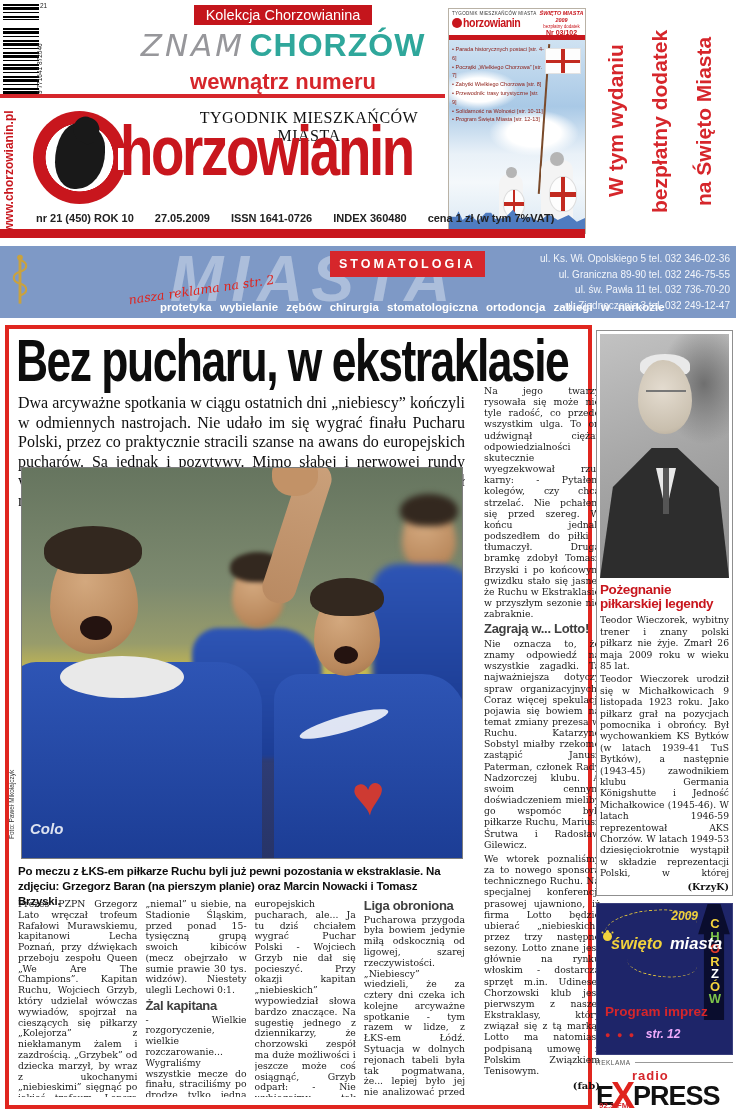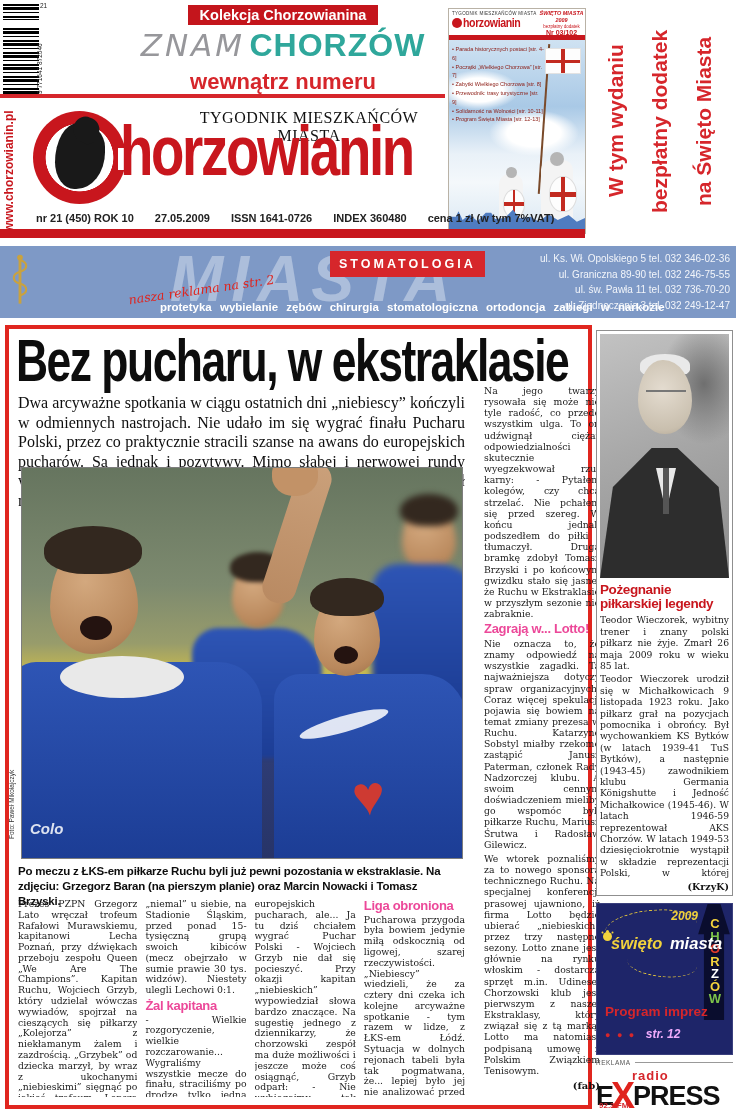--- a/index.html
+++ b/index.html
@@ -8,21 +8,21 @@
   .abs{position:absolute;}
   .v-up{writing-mode:vertical-rl;transform:rotate(180deg);}
 
   
   .barcode{left:3px;top:4px;width:36px;height:92px;
     background:repeating-linear-gradient(180deg,#000 0 2px,#fff 2px 3px,#000 3px 6px,#fff 6px 8px,#000 8px 9px,#fff 9px 12px);}
   .barcode-gap{left:3px;top:20px;width:36px;height:6px;background:#fff;}
   .barcode-num{left:36px;top:8px;width:10px;height:86px;font-size:6.5px;color:#222;}
   .barcode-issue{left:40px;top:2px;font-size:6.5px;color:#222;}
   .top-promo{left:118px;top:5px;width:330px;text-align:center;}
-  .kolekcja-badge{display:inline-block;background:#c4151c;color:#fff;font-weight:700;
+  .kolekcja-badge{display:inline-block;background:#c4151c;color:#fff;font-weight:400;
     font-size:14.5px;padding:2px 12px;}
   .znam-line{margin-top:3px;line-height:34px;white-space:nowrap;}
   .znam{font-style:italic;color:#97979b;font-size:31px;letter-spacing:3px;font-family:"DejaVu Sans",sans-serif;}
   .chorzow-teal{font-weight:700;color:#2fa79b;font-size:32px;letter-spacing:1px;}
   .wewnatrz{color:#d6262b;font-weight:700;font-size:22px;margin-top:1px;}
   .top-rule{left:0;top:94px;width:445px;height:4px;background:#d6262b;}
 
   
   .mini-cover{left:448px;top:8px;width:136px;height:224px;background:#fff;border:1px solid #b9b2a6;}
   .mc-top{display:flex;height:26px;}
@@ -93,21 +93,21 @@
   .headline{position:absolute;left:7px;top:0px;white-space:nowrap;}
   .headline span{display:inline-block;font-size:60px;font-weight:700;color:#0d0d0d;
     letter-spacing:-2px;transform:scaleX(.74);transform-origin:left;line-height:1.05;}
   .lead{position:absolute;left:9px;top:64px;width:447px;font-family:"Liberation Serif",serif;
     font-size:16px;line-height:1.22;text-align:justify;color:#0e0e0e;}
   .right-col{position:absolute;left:475px;top:56px;width:116px;height:708px;display:flex;flex-direction:column;}
   .rc-text{flex:1;overflow:hidden;font-family:"DejaVu Serif",serif;font-size:9.3px;line-height:1.2;
     text-align:justify;color:#1a1a1a;}
   .rc-text p{margin:0 0 3px;}
   .subhead{font-family:"Liberation Sans",sans-serif;font-weight:700;font-size:13px;
-    letter-spacing:-.3px;color:#ec4899;margin:3px 0 2px;line-height:1.05;}
+    letter-spacing:-.3px;color:#404040;margin:3px 0 2px;line-height:1.05;}
   .rc-byline{text-align:right;font-weight:700;font-size:10px;font-family:"DejaVu Serif",serif;margin:2px 0;}
   .rc-promo{text-align:right;font-weight:700;font-size:10.5px;line-height:1.3;color:#0d0d0d;}
 
   .photo{position:absolute;left:12px;top:138px;width:440px;height:390px;overflow:hidden;border:1px solid #7d7d7d;
     background:linear-gradient(180deg,#66755f 0%,#7d8a6f 30%,#989c6b 45%,#c3b752 52%,#d2c35a 58%,#4a5c96 64%,#2e3c74 75%,#273468 100%);}
   .head-shape{position:absolute;background:radial-gradient(circle at 40% 35%,#d3a87e,#b9885c 70%,#9b6f49);border-radius:46% 54% 52% 48%/58% 58% 42% 42%;}
   .hair-shape{position:absolute;background:#33281f;border-radius:50% 50% 42% 42%;}
   .mouth-shape{position:absolute;background:#241310;border-radius:50%;}
   .torso{position:absolute;background:linear-gradient(180deg,#2e55b5,#1c3d95);border-radius:26px 44px 0 0;}
   .collar{position:absolute;background:#e9e9e9;border-radius:50%;}

